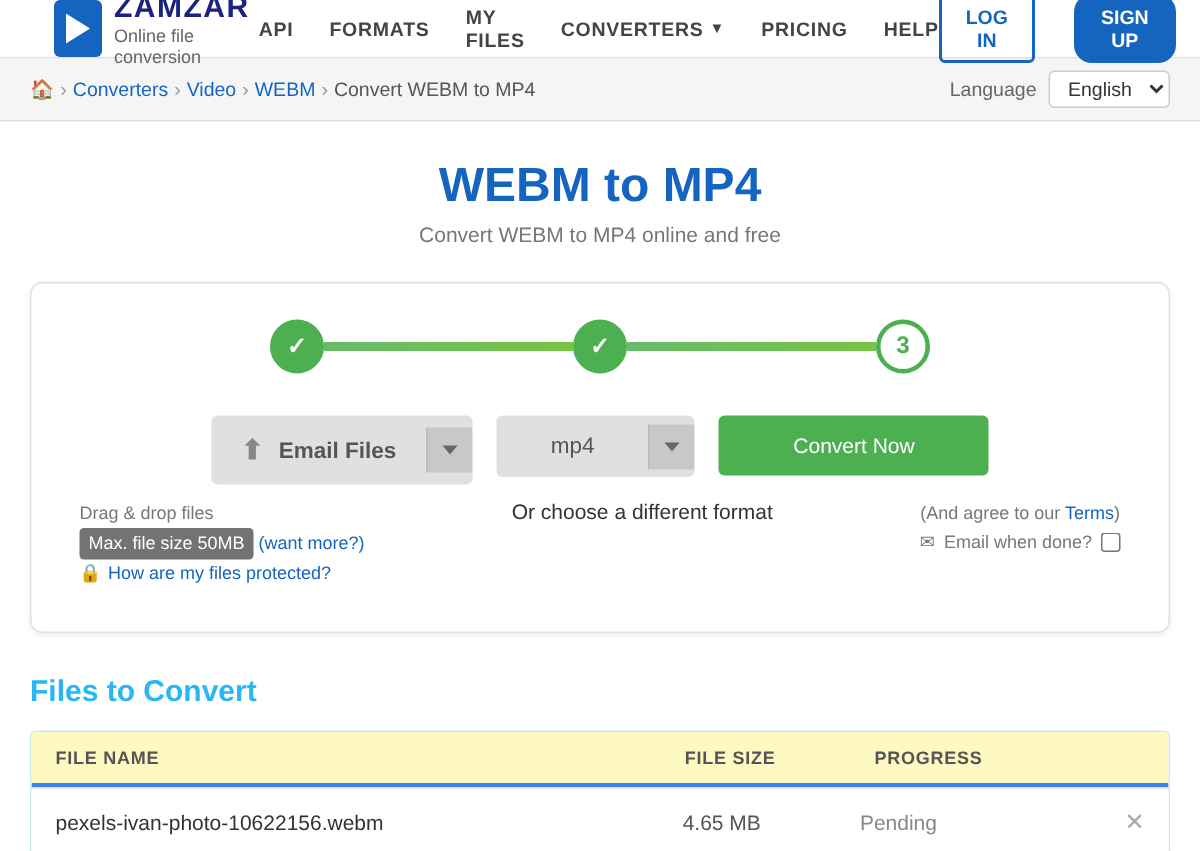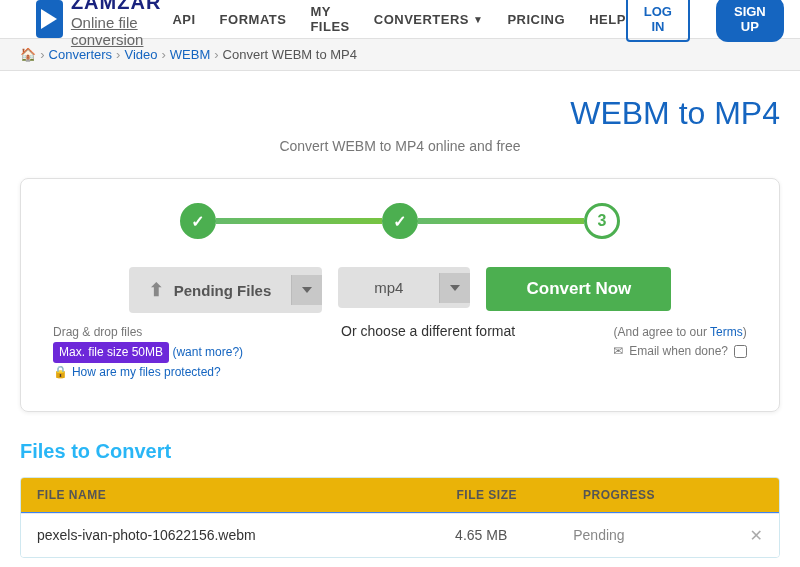--- a/index.html
+++ b/index.html
@@ -5,78 +5,78 @@
     * { box-sizing: border-box; margin: 0; padding: 0; }
     body { font-family: Arial, sans-serif; background: #fff; color: #333; font-size: 14px; width: 800px; min-height: 567px; overflow-x: hidden; }
 
     
     .header { display: flex; align-items: center; justify-content: space-between; padding: 8px 36px; border-bottom: 1px solid #e0e0e0; height: 39px; }
     .logo-area { display: flex; align-items: center; gap: 8px; }
     .logo-box { background: #1565c0; width: 38px; height: 38px; display: flex; align-items: center; justify-content: center; border-radius: 4px; }
     .logo-arrow { width: 0; height: 0; border-top: 10px solid transparent; border-bottom: 10px solid transparent; border-left: 16px solid white; }
     .logo-text { display: flex; flex-direction: column; }
     .logo-name { font-size: 20px; font-weight: bold; color: #1a237e; letter-spacing: 1px; }
-    .logo-sub { font-size: 15px; color: #666; text-decoration: underline; }
+    .logo-sub { font-size: 12px; color: #666; }
     .nav { display: flex; align-items: center; gap: 24px; }
     .nav-item { text-decoration: none; color: #444; font-size: 13px; font-weight: 600; letter-spacing: 0.5px; }
     .nav-item-converters { display: flex; align-items: center; gap: 4px; }
     .nav-actions { display: flex; align-items: center; gap: 26px; }
     .btn-login { border: 2px solid #1565c0; color: #1565c0; background: transparent; padding: 6px 16px; border-radius: 4px; font-weight: 600; cursor: pointer; font-size: 13px; }
     .btn-signup { background: #1565c0; color: white; border: none; padding: 8px 18px; border-radius: 12px; font-weight: 600; cursor: pointer; font-size: 13px; }
 
     
     .breadcrumb-bar { display: flex; align-items: center; justify-content: space-between; padding: 8px 20px; background: #f5f5f5; border-bottom: 1px solid #e0e0e0; }
     .breadcrumb { display: flex; align-items: center; gap: 4px; font-size: 13px; color: #666; }
     .breadcrumb a { color: #1565c0; text-decoration: none; }
     .breadcrumb span { color: #999; }
     .breadcrumb .current { color: #555; }
     .language-area { display: flex; align-items: center; gap: 8px; font-size: 13px; color: #666; }
     .language-select { border: 1px solid #ccc; border-radius: 4px; padding: 3px 8px; font-size: 13px; color: #333; background: white; cursor: pointer; }
 
     
     .main { padding: 24px 20px; }
-    .page-title { text-align: right; font-size: 32px; font-weight: normal; color: #1565c0; margin-bottom: 6px; }
+    .page-title { text-align: center; font-size: 32px; font-weight: bold; color: #1565c0; margin-bottom: 6px; }
     .page-subtitle { text-align: center; color: #777; font-size: 14px; margin-bottom: 24px; }
 
     
     .converter-box { border: 1px solid #e0e0e0; border-radius: 8px; padding: 24px 32px 28px; box-shadow: 0 1px 4px rgba(0,0,0,0.07); margin-bottom: 28px; }
 
     
     .steps-row { display: flex; align-items: center; justify-content: center; margin-bottom: 28px; position: relative; }
     .step-line-container { display: flex; align-items: center; width: 440px; position: relative; }
     .step-circle { width: 36px; height: 36px; border-radius: 50%; border: 3px solid #4caf50; background: #4caf50; color: white; display: flex; align-items: center; justify-content: center; font-weight: bold; font-size: 16px; z-index: 2; flex-shrink: 0; }
     .step-connector { flex: 1; height: 6px; background: linear-gradient(to right, #66bb6a, #76c442); }
     .step-circle.outline { background: white; color: #4caf50; border-color: #4caf50; }
 
     
     .action-row { display: flex; align-items: flex-start; gap: 16px; justify-content: center; }
     .choose-files-btn { display: flex; align-items: center; background: #e0e0e0; border: none; border-radius: 4px; cursor: pointer; overflow: hidden; font-size: 15px; font-weight: 600; color: #555; }
     .choose-files-main { padding: 12px 20px; display: flex; align-items: center; gap: 10px; }
     .choose-files-arrow { background: #c8c8c8; padding: 12px 10px; border-left: 1px solid #bbb; display: flex; align-items: center; }
     .format-select-btn { display: flex; align-items: center; background: #e0e0e0; border: none; border-radius: 4px; cursor: pointer; overflow: hidden; font-size: 15px; color: #555; }
     .format-main { padding: 12px 36px; }
     .format-arrow { background: #c8c8c8; padding: 12px 10px; border-left: 1px solid #bbb; display: flex; align-items: center; }
-    .convert-btn { background: #4caf50; color: white; border: none; border-radius: 4px; padding: 12px 40px; font-size: 17px; font-weight: bold; cursor: pointer; min-width: 180px; }
+    .convert-btn { background: #4caf50; color: white; border: none; border-radius: 4px; padding: 12px 40px; font-size: 14px; font-weight: normal; cursor: pointer; min-width: 180px; }
 
     
     .helper-area { display: flex; justify-content: space-between; margin-top: 10px; gap: 16px; }
     .helper-left { font-size: 12px; color: #777; line-height: 1.6; }
-    .helper-left .file-limit { display: inline-block; background: #6d28d9; color: white; padding: 1px 6px; border-radius: 3px; font-size: 12px; }
+    .helper-left .file-limit { display: inline-block; background: #737373; color: white; padding: 1px 6px; border-radius: 3px; font-size: 12px; }
     .helper-left a { color: #1565c0; text-decoration: none; }
     .helper-left .lock-line { display: flex; align-items: center; gap: 4px; }
     .helper-right { font-size: 12px; color: #777; text-align: center; line-height: 1.6; }
     .helper-right a { color: #1565c0; text-decoration: none; }
     .helper-right .email-line { display: flex; align-items: center; gap: 6px; justify-content: center; }
 
     
     .files-section {}
     .files-title { font-size: 20px; font-weight: bold; color: #333; margin-bottom: 14px; }
     .files-title span { color: #29b6f6; }
     .files-table { width: 100%; border: 1px solid #d0e8f0; border-radius: 4px; overflow: hidden; }
-    .files-header { display: flex; background: #eab308; padding: 10px 16px; font-size: 12px; font-weight: bold; color: #555; letter-spacing: 0.5px; border-bottom: 1px solid #3b82f6; }
+    .files-header { display: flex; background: #fef9c3; padding: 10px 16px; font-size: 12px; font-weight: bold; color: #555; letter-spacing: 0.5px; border-bottom: 3px solid #3b82f6; }
     .col-name { flex: 3; }
     .col-size { flex: 1; text-align: right; padding-right: 24px; }
     .col-progress { flex: 1.5; padding-left: 10px; margin-left: 32px; }
     .files-row { display: flex; align-items: center; padding: 12px 16px; font-size: 14px; color: #333; border-top: 1px solid #e8e8e8; background: white; }
     .files-row .col-size { color: #555; }
     .files-row .col-progress { color: #888; }
     .remove-btn { color: #aaa; cursor: pointer; font-size: 16px; margin-left: auto; }
     .caret { width: 0; height: 0; border-left: 5px solid transparent; border-right: 5px solid transparent; border-top: 6px solid #666; }
   </style>
 </head>
@@ -114,20 +114,26 @@
     <span style="color:#1565c0; cursor:pointer;">🏠</span>
     <span style="color:#999;">›</span>
     <a href="#">Converters</a>
     <span style="color:#999;">›</span>
     <a href="#">Video</a>
     <span style="color:#999;">›</span>
     <a href="#">WEBM</a>
     <span style="color:#999;">›</span>
     <span class="current">Convert WEBM to MP4</span>
   </div>
+  <div class="language-area">
+    <span>Language</span>
+    <select class="language-select">
+      <option>English</option>
+    </select>
+  </div>
 </div>
 
 <div class="main">
 
   <h1 class="page-title">WEBM to MP4</h1>
   <p class="page-subtitle">Convert WEBM to MP4 online and free</p>
 
   <div class="converter-box">
 
     <div class="steps-row">
@@ -143,21 +149,21 @@
         <div class="step-circle outline">
           <span>3</span>
         </div>
       </div>
     </div>
 
     <div class="action-row">
       <button class="choose-files-btn">
         <div class="choose-files-main">
           <span style="color:#888; font-size:18px;">⬆</span>
-          <span>Pending Files</span>
+          <span>Email Files</span>
         </div>
         <div class="choose-files-arrow">
           <div class="caret"></div>
         </div>
       </button>
 
       <button class="format-select-btn">
         <div class="format-main">mp4</div>
         <div class="format-arrow">
           <div class="caret"></div>

